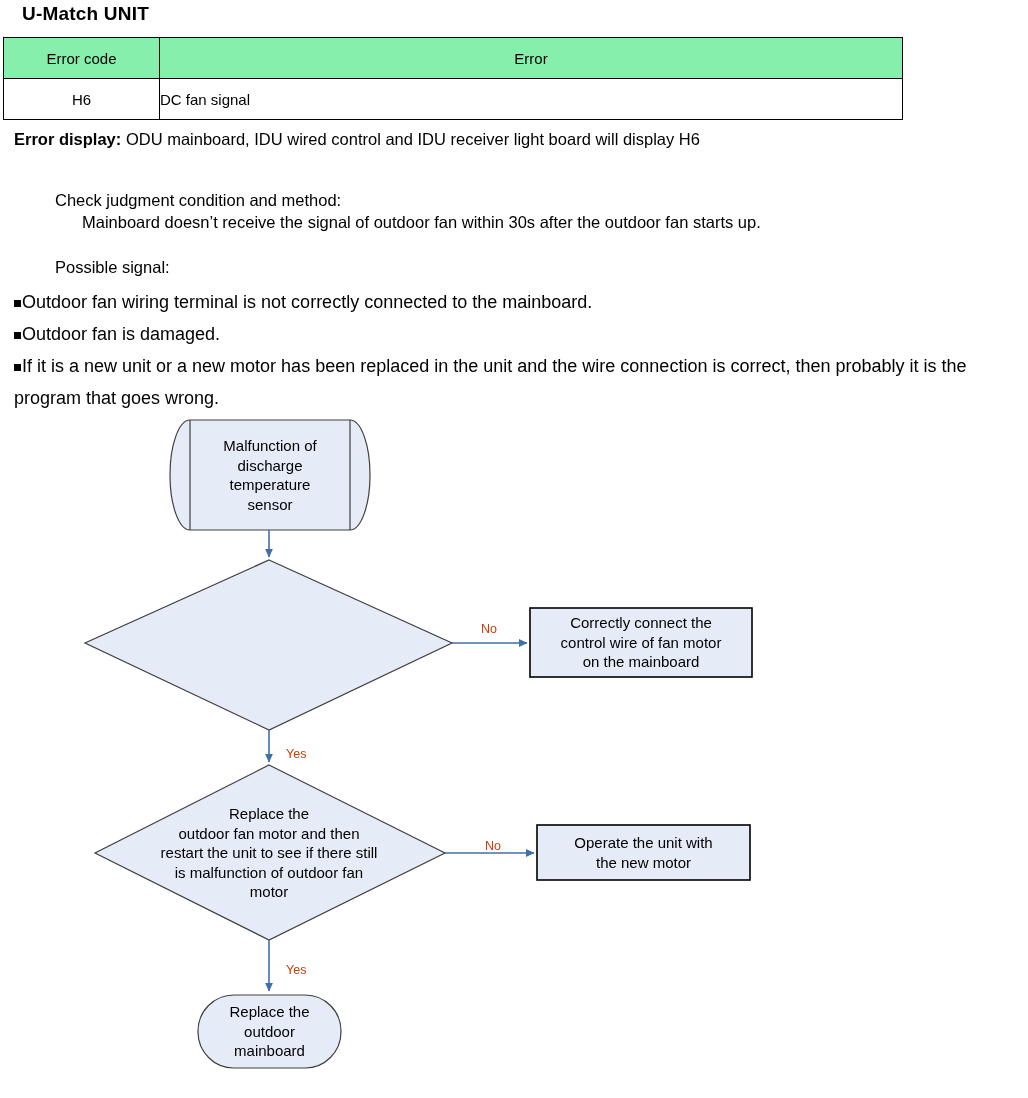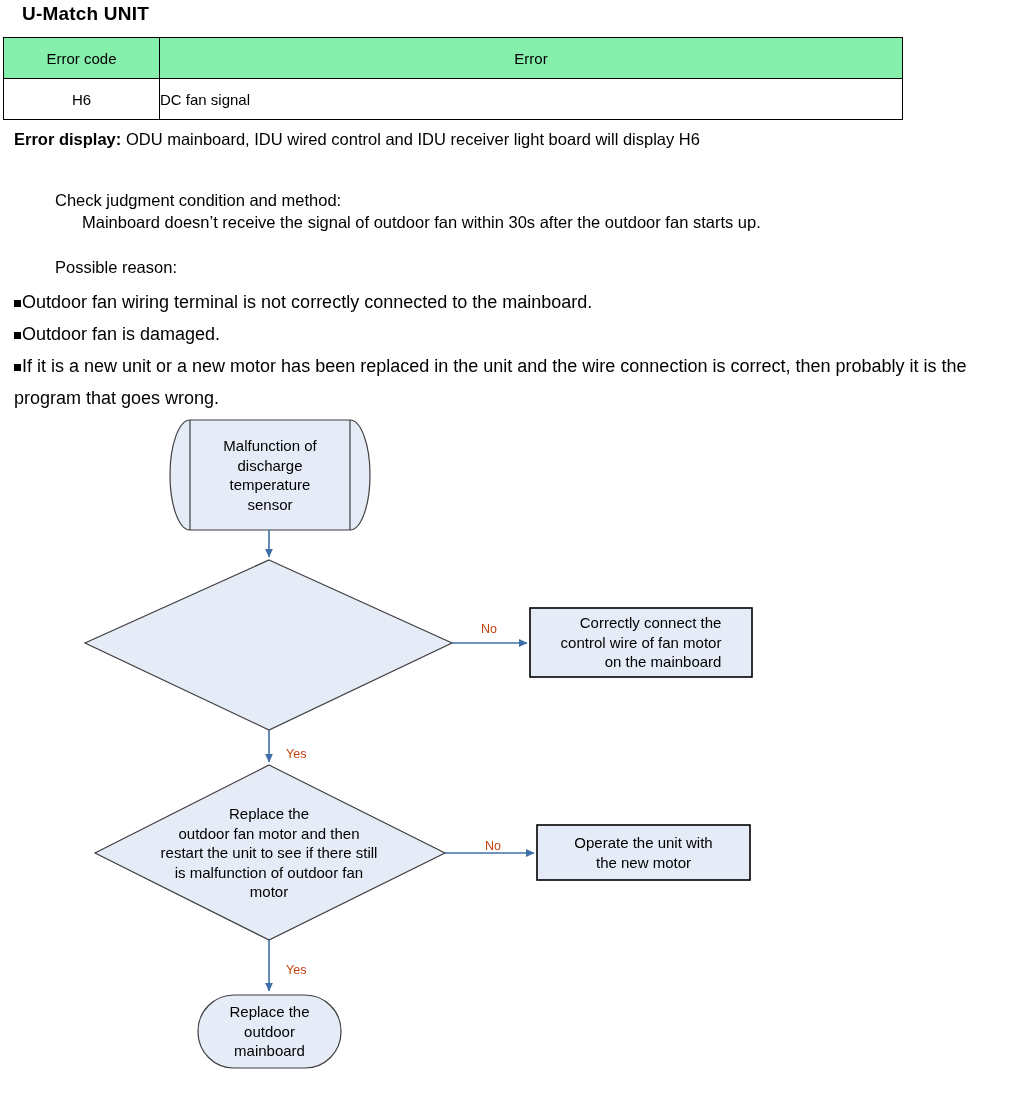--- a/index.html
+++ b/index.html
@@ -137,21 +137,21 @@
       <td class="cell-code">H6</td>
       <td class="cell-desc">DC fan signal</td>
     </tr>
   </tbody>
 </table>
 
 <div class="para p-errdisplay"><b>Error display:</b><span> ODU mainboard, IDU wired control and IDU receiver light board will display H6</span></div>
 
 <div class="para p-judgment">Check judgment condition and method:</div>
 <div class="para p-mainboard">Mainboard doesn’t receive the signal of outdoor fan within 30s after the outdoor fan starts up.</div>
-<div class="para p-reason">Possible reason:</div>
+<div class="para p-reason">Possible signal:</div>
 
 <div class="bullets">
   <div class="bullet-line"><span class="bullet-sq"></span><span>Outdoor fan wiring terminal is not correctly connected to the mainboard.</span></div>
   <div class="bullet-line"><span class="bullet-sq"></span><span>Outdoor fan is damaged.</span></div>
   <div class="bullet-line"><span class="bullet-sq"></span><span>If it is a new unit or a new motor has been replaced in the unit and the wire connection is correct, then probably it is the program that goes wrong.</span></div>
 </div>
 
 <div class="flow">
 
   <svg width="1028" height="690" viewBox="0 0 1028 690">
@@ -187,21 +187,21 @@
 
     <rect x="198" y="590" width="143" height="73" rx="36" ry="36" fill="#e6ecf7" stroke="#3f3f3f" stroke-width="1.2"></rect>
   </svg>
 
   <div class="node-text" style="left:190px; top:15px; width:160px; height:110px;">Malfunction of
 discharge
 temperature
 sensor</div>
 
 
-  <div class="node-text" style="left:532px; top:204px; width:218px; height:67px;text-align:right;">Correctly connect the
+  <div class="node-text" style="left:532px; top:204px; width:218px; height:67px;">Correctly connect the
 control wire of fan motor
 on the mainboard</div>
 
   <div class="node-text" style="left:110px; top:380px; width:318px; height:136px;">Replace the
 outdoor fan motor and then
 restart the unit to see if there still
 is malfunction of outdoor fan
 motor</div>
 
   <div class="node-text" style="left:539px; top:421px; width:209px; height:53px;">Operate the unit with

